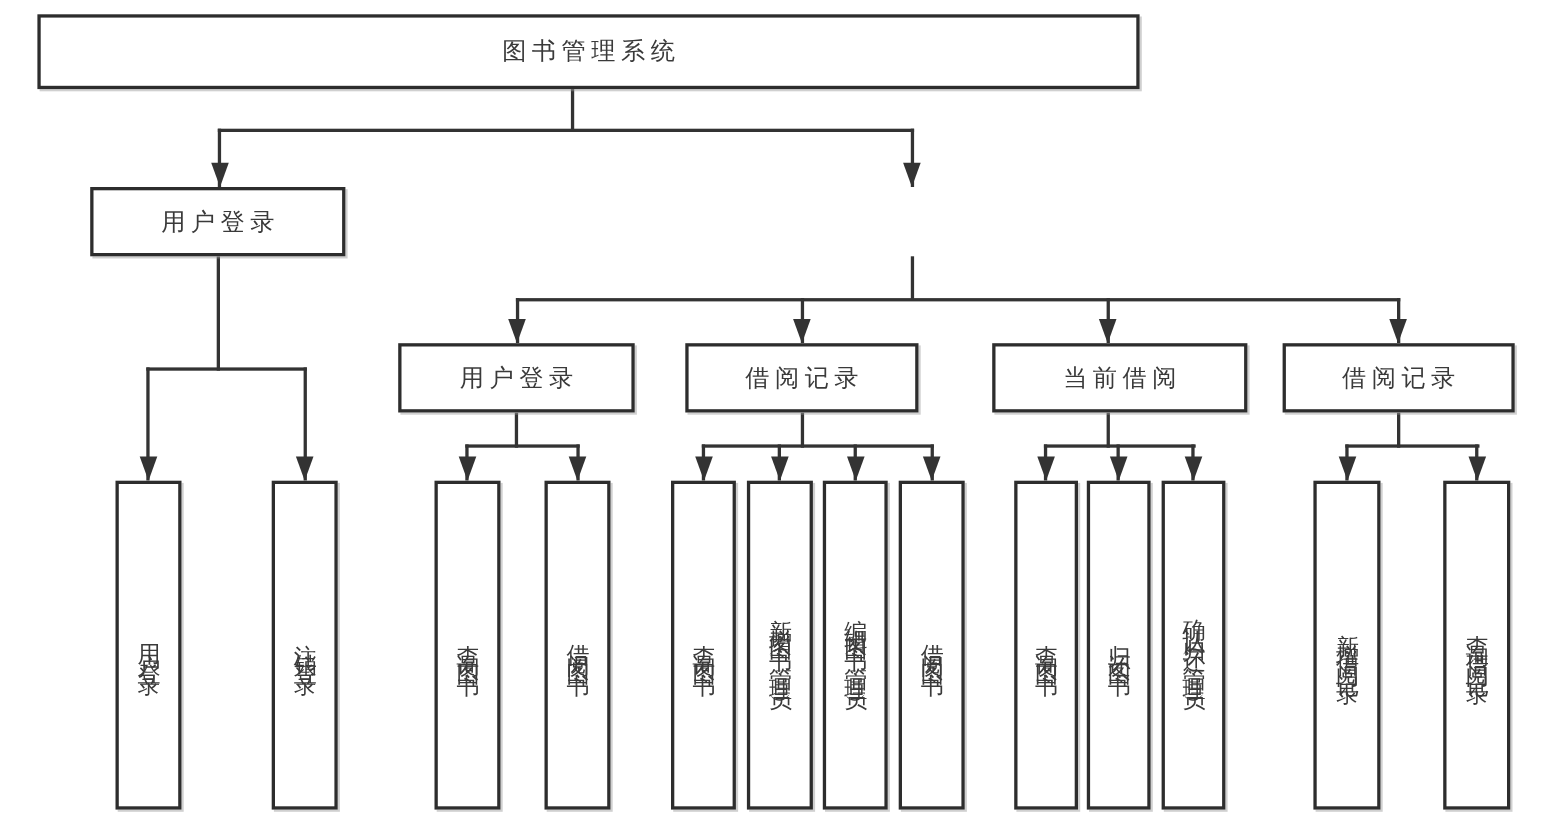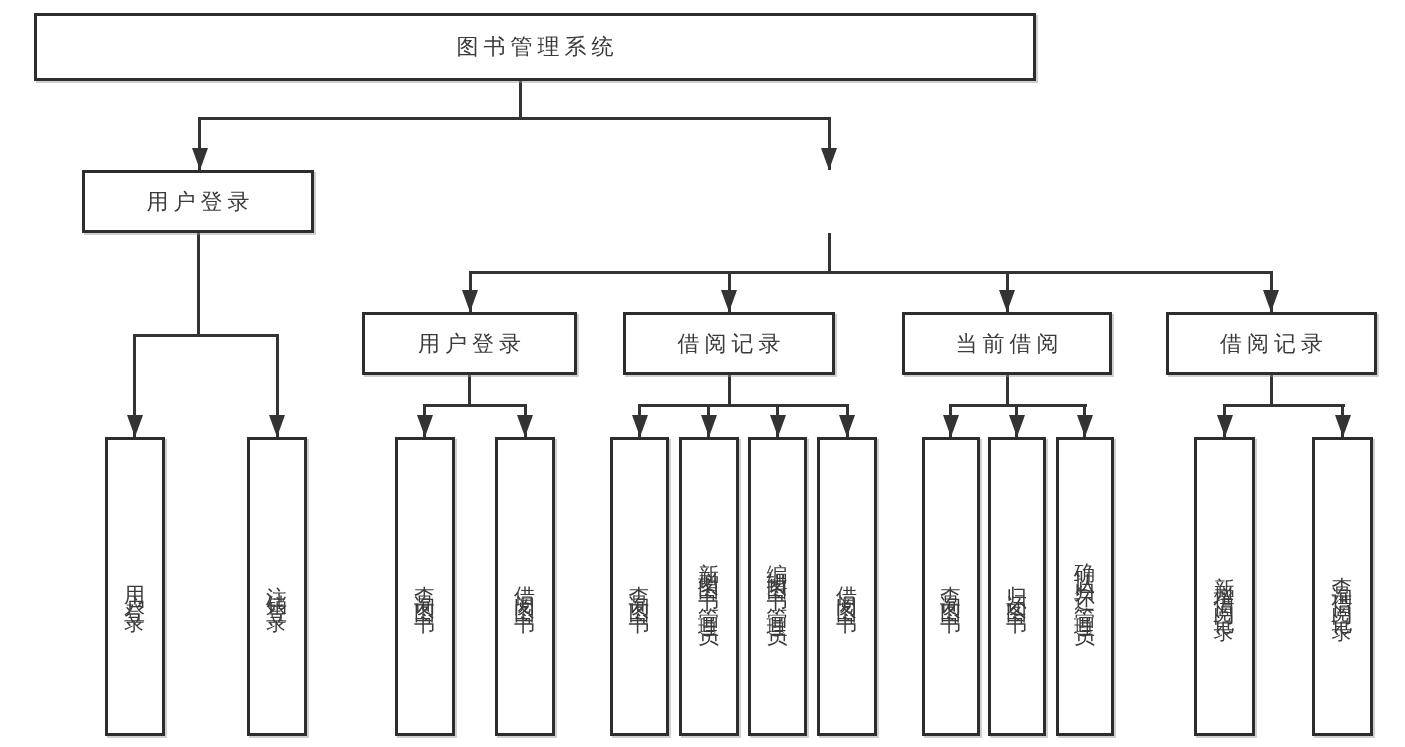--- a/index.html
+++ b/index.html
@@ -47,21 +47,21 @@
   <div class="node h" style="left:82px;top:170px;width:232px;height:63px">
     <span class="lbl">用户登录</span>
   </div>
 
   <div class="node h" style="left:362px;top:312px;width:215px;height:63px">
     <span class="lbl">用户登录</span>
   </div>
   <div class="node h" style="left:623px;top:312px;width:212px;height:63px">
     <span class="lbl">借阅记录</span>
   </div>
-  <div class="node h" style="left:902px;top:312px;width:210px;height:63px">
+  <div class="node h" style="left:902px;top:312px;width:232px;height:63px">
     <span class="lbl">当前借阅</span>
   </div>
   <div class="node h" style="left:1166px;top:312px;width:211px;height:63px">
     <span class="lbl">借阅记录</span>
   </div>
 
   <div class="node v" style="left:105px;top:437px;width:60px;height:299px">
     <span class="lbl">用户登录</span>
   </div>
   <div class="node v" style="left:247px;top:437px;width:60px;height:299px">

